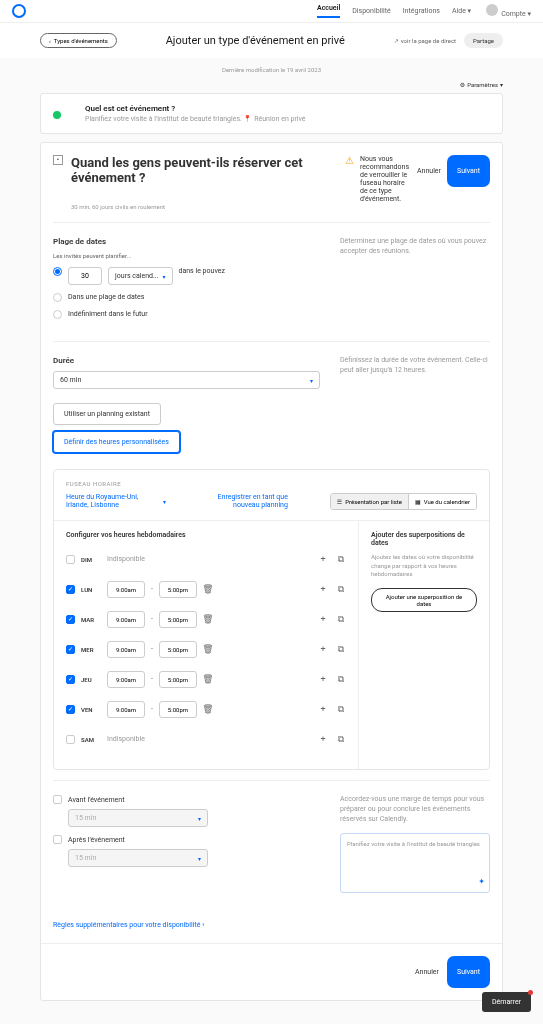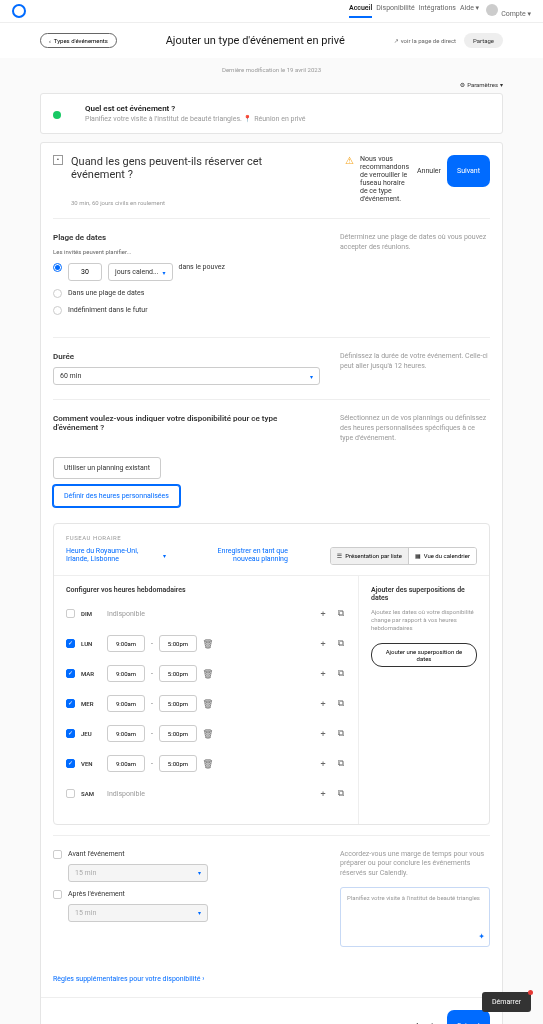--- a/index.html
+++ b/index.html
@@ -1,19 +1,19 @@
 <!DOCTYPE html>
 <html><head>
 <meta charset="utf-8">
 <style>
 *{box-sizing:border-box;margin:0;padding:0;font-family:-apple-system,BlinkMacSystemFont,"Segoe UI",Roboto,sans-serif}
 body{background:#fafafa;font-size:8px;color:#333;width:543px}
 .topbar{display:flex;align-items:center;padding:4px 12px;background:#fff;border-bottom:1px solid #eee}
 .logo{width:14px;height:14px;border:2px solid #006bff;border-radius:50%;margin-right:auto}
-.nav{display:flex;gap:4px;}
+.nav{display:flex;gap:12px;align-items:center}
 .nav a{font-size:7px;color:#666;text-decoration:none;cursor:pointer}
 .nav a.active{color:#1a1a1a;font-weight:600;border-bottom:2px solid #006bff;padding-bottom:4px}
 .avatar{width:12px;height:12px;background:#ccc;border-radius:50%;display:inline-block;margin:0 3px}
 .subhead{display:flex;align-items:center;padding:10px 40px;background:#fff}
 .back-btn{border:1px solid #666;border-radius:11px;padding:3px 8px;font-size:6px;cursor:pointer;display:flex;align-items:center;gap:3px;background:#fff}
 .subhead-center{flex:1;text-align:center;font-size:11px;color:#1a1a1a}
 .subhead-right{display:flex;align-items:center;gap:8px}
 .view-link{font-size:6px;color:#666;text-align:left;display:flex;gap:2px;line-height:1.2}
 .share-btn{background:#eee;border:none;border-radius:11px;padding:4px 9px;font-size:6px;color:#333;cursor:pointer}
 .meta-row{text-align:center;font-size:6px;color:#999;padding:8px 0}
@@ -22,21 +22,21 @@
 .main{padding:0 40px 20px}
 .card{background:#fff;border:1px solid #e5e5e5;border-radius:3px;margin-bottom:8px}
 .card-head{padding:10px 12px;display:flex;align-items:center;gap:24px}
 .dot-green{width:8px;height:8px;background:#17c964;border-radius:50%;margin-top:2px;flex-shrink:0}
 .card-head-txt h3{font-size:8px;font-weight:600;color:#1a1a1a;margin-bottom:2px}
 .card-head-txt p{font-size:7px;color:#999}
 .pin{color:#d138c9}
 .panel{padding:12px 12px 0}
 .panel-head{display:flex;align-items:flex-start;gap:8px;padding-bottom:12px}
 .expand-icon{width:10px;height:10px;border:1px solid #999;display:flex;align-items:center;justify-content:center;font-size:7px;flex-shrink:0;cursor:pointer}
-.panel-title h4{font-size:11px;font-weight:400;margin-bottom:18px}
+.panel-title h4{font-size:13px;font-weight:700;margin-bottom:18px}
 .panel-title p{font-size:6px;color:#999}
 .warn-box{display:flex;gap:6px;align-items:flex-start;margin-left:20px;flex:1}
 .warn-icon{color:#f5a623;font-size:10px}
 .warn-box p{font-size:7px;color:#333;max-width:130px}
 .panel-actions{display:flex;gap:6px;align-items:center}
 .btn-cancel{background:none;border:none;font-size:7px;color:#333;cursor:pointer}
 .btn-primary{background:#006bff;color:#fff;border:none;border-radius:7px;padding:12px 10px;font-size:7px;cursor:pointer}
 .section{display:flex;gap:20px;padding:14px 0;border-top:1px solid #eee}
 .section-left{flex:1}
 .section-right{width:150px;font-size:7px;color:#999;line-height:1.4}
@@ -177,26 +177,20 @@
       <div class="section">
         <div class="section-left">
           <h5>Durée</h5>
           <div class="sel wide">
               <span>60 min</span>
             </div>
         </div>
         <div class="section-right">Définissez la durée de votre événement. Celle-ci peut aller jusqu'à 12 heures.</div>
       </div>
 
-      <div class="section">
-        <div class="section-left">
-          <h5>Comment voulez-vous indiquer votre disponibilité pour ce type d'événement ?</h5>
-        </div>
-        <div class="section-right">Sélectionnez un de vos plannings ou définissez des heures personnalisées spécifiques à ce type d'événement.</div>
-      </div>
 
       <div style="padding-bottom:10px">
         <div class="pill-btn">Utiliser un planning existant</div><br>
         <div class="pill-btn active">Définir des heures personnalisées</div>
 
         <div class="sched-box">
           <div class="sched-head">
             <div class="tz-label">FUSEAU HORAIRE</div>
             <div class="tz-row">
               <div class="tz-sel">

